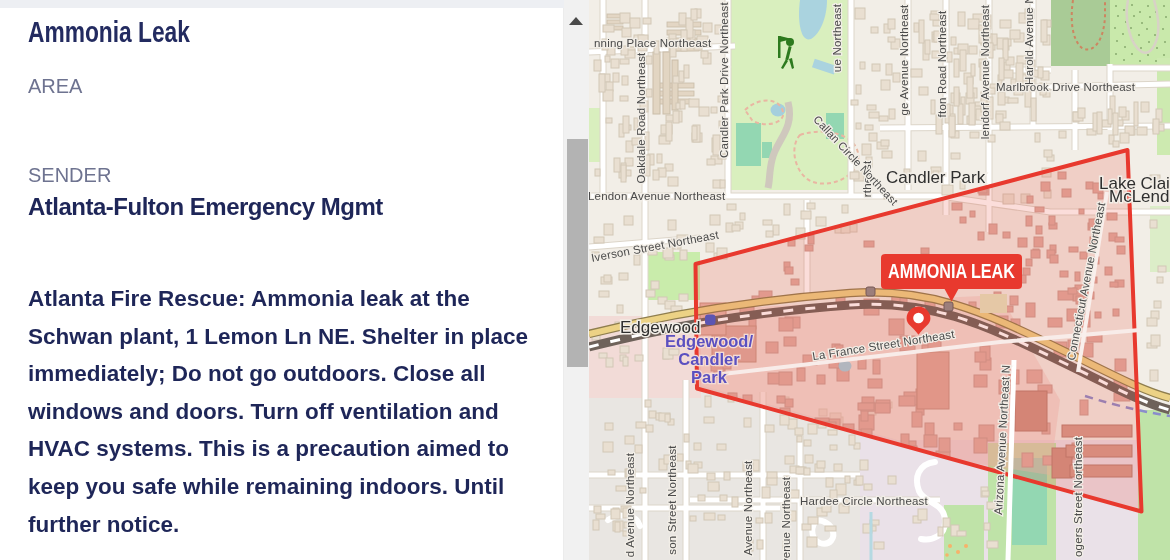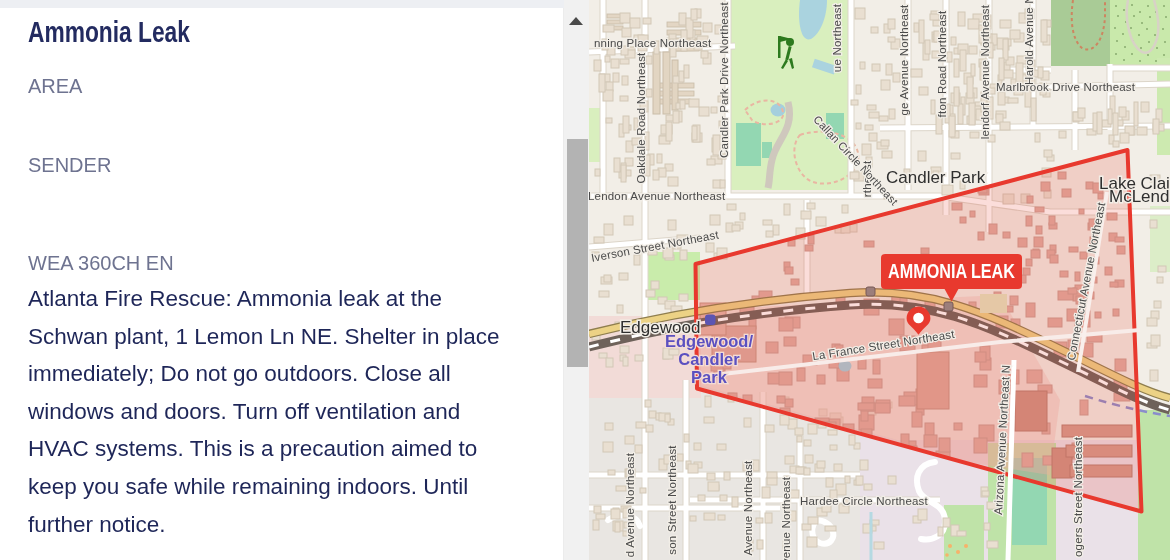--- a/index.html
+++ b/index.html
@@ -3,34 +3,34 @@
 <meta charset="utf-8">
 <style>
 html,body{margin:0;padding:0}
 body{width:1170px;height:560px;overflow:hidden;font-family:"Liberation Sans",sans-serif;background:#fff;position:relative}
 .panel{position:absolute;left:0;top:0;width:564px;height:560px;background:#fff;border-right:1px solid #ececec;box-sizing:border-box}
 .strip{position:absolute;left:0;top:0;width:564px;height:8px;background:#edeff3}
 .t{position:absolute;left:28px;white-space:nowrap}
 .title{top:16px;font-size:29px;font-weight:700;color:#232b60;transform:scaleX(0.785);transform-origin:left top}
 .lab{font-size:20px;font-weight:400;color:#6e7390}
 .val{font-size:24px;font-weight:700;color:#1e2658;letter-spacing:-0.5px}
-.body{top:280px;font-size:22.5px;font-weight:400;color:#1e2658;line-height:37.6px;white-space:normal;width:545px}
+.body{top:280px;font-size:22.5px;font-weight:700;color:#1e2658;line-height:37.6px;white-space:normal;width:545px}
 .sb{position:absolute;left:564px;top:0;width:25px;height:560px;background:#f1f1f1}
 .sb .thumb{position:absolute;left:3px;top:139px;width:21px;height:228px;background:#b3b3b3}
 .sb .arr{position:absolute;left:5px;top:17px;width:0;height:0;border-left:7px solid transparent;border-right:7px solid transparent;border-bottom:8px solid #4a4a4a}
 .map{position:absolute;left:589px;top:0;width:581px;height:428px;background:#14b8a6}
 </style>
 </head>
 <body>
 <div class="panel">
   <div class="strip"></div>
   <div class="t title">Ammonia Leak</div>
   <div class="t lab" style="top:75px">AREA</div>
-  <div class="t lab" style="top:154px">SENDER</div>
-  <div class="t lab" style="top:252px">WEA 360CH EN</div>
+  <div class="t lab" style="top:164px">SENDER</div>
+  <div class="t val" style="top:193px">Atlanta-Fulton Emergency Mgmt</div>
   <div class="t body">Atlanta Fire Rescue: Ammonia leak at the<br>Schwan plant, 1 Lemon Ln NE. Shelter in place<br>immediately; Do not go outdoors. Close all<br>windows and doors. Turn off ventilation and<br>HVAC systems. This is a precaution aimed to<br>keep you safe while remaining indoors. Until<br>further notice.</div>
 </div>
 <div class="map">
 <svg width="581" height="560" viewBox="589 0 581 560" font-family="Liberation Sans, sans-serif">
 <defs>
 <clipPath id="polyclip">
           <polygon points="695.5,264 1127.5,150 1141.5,511.5 697,388.5"></polygon>
         </clipPath>
 </defs>
 

